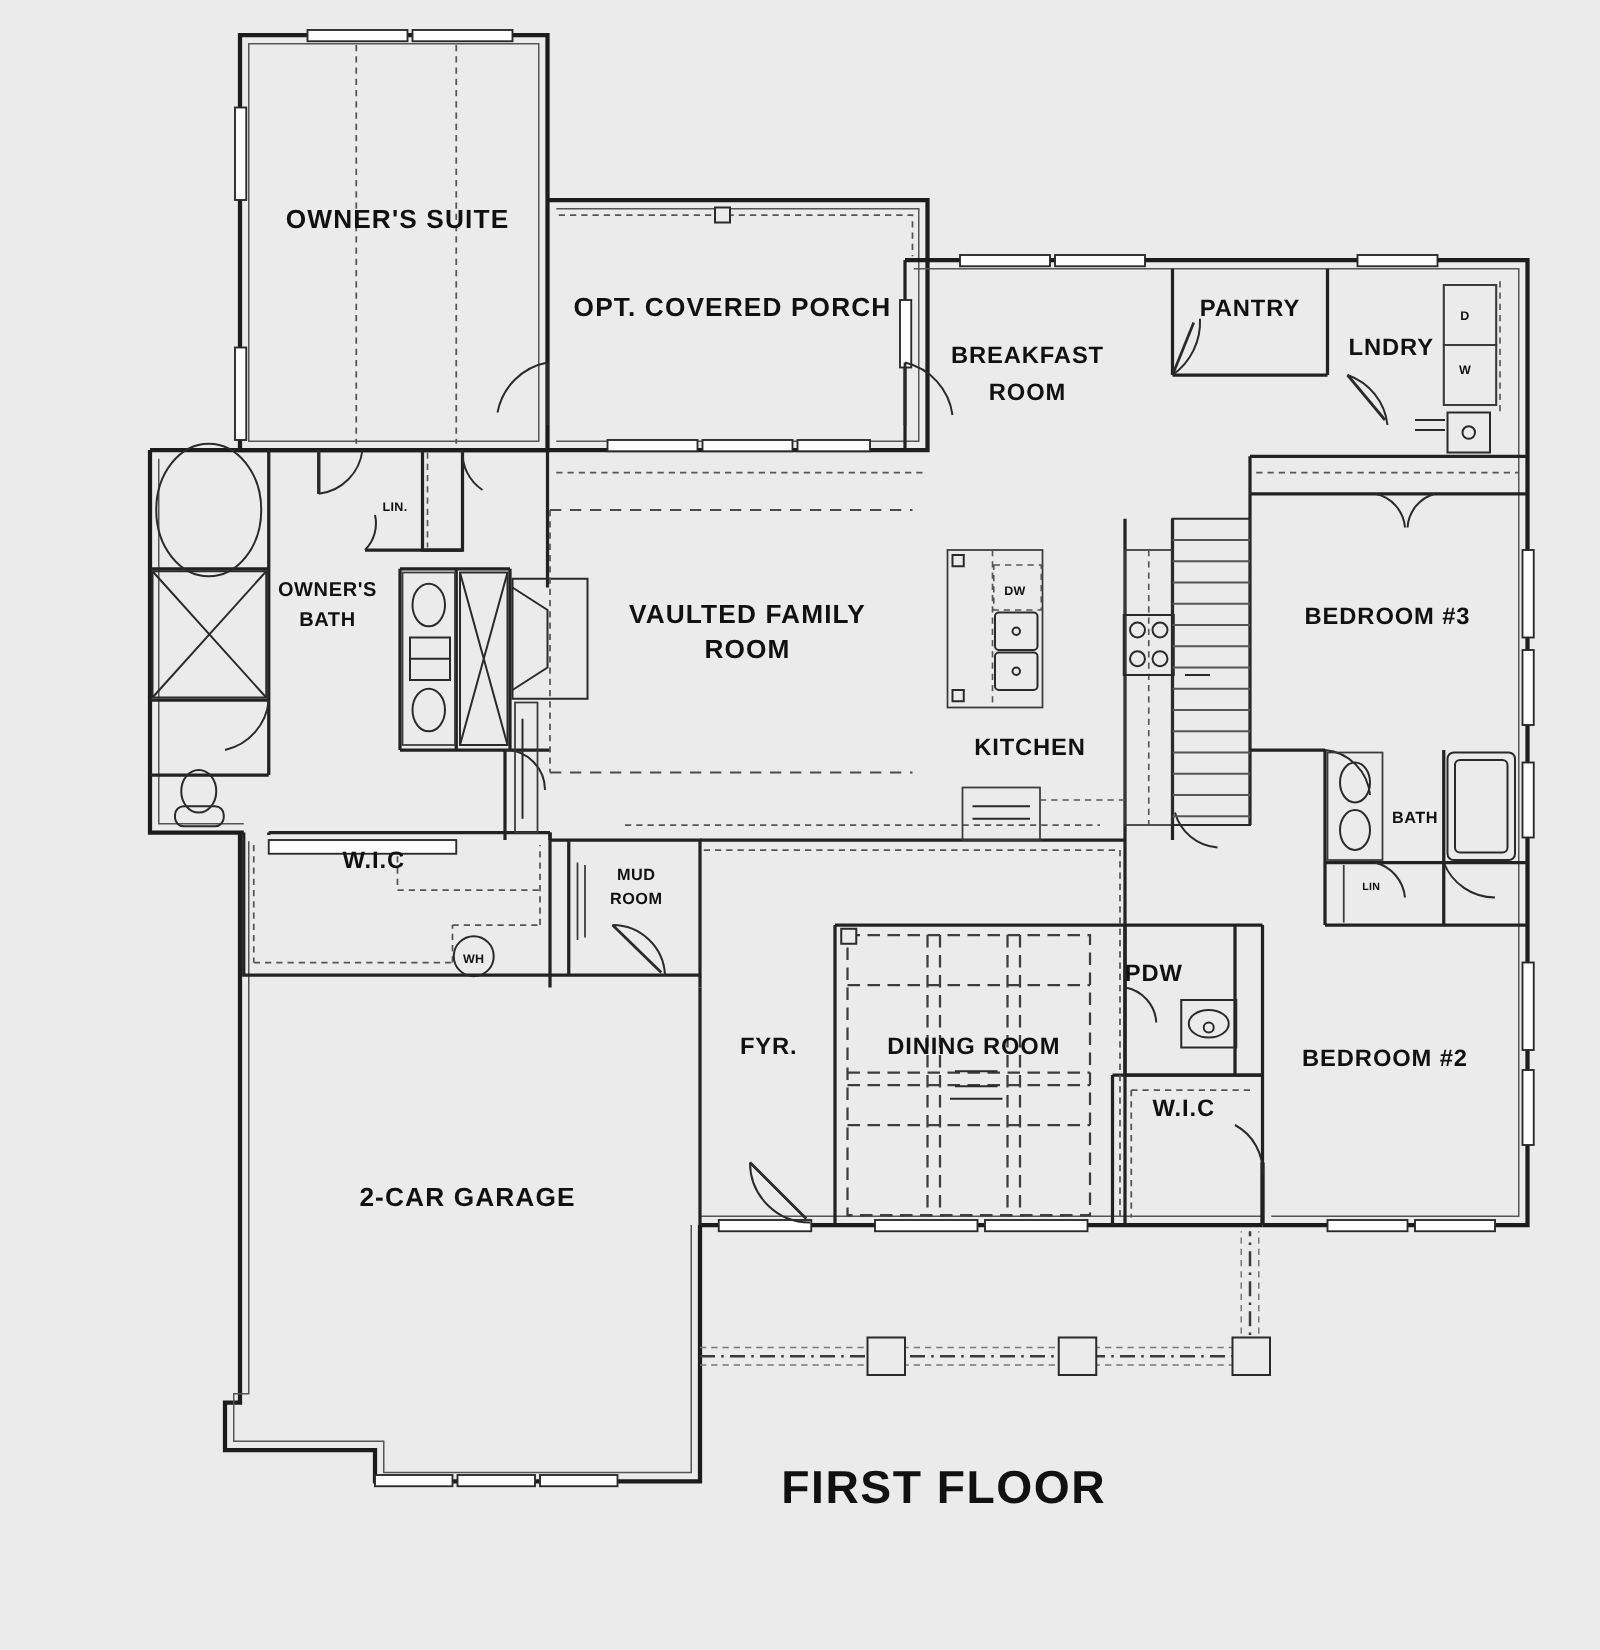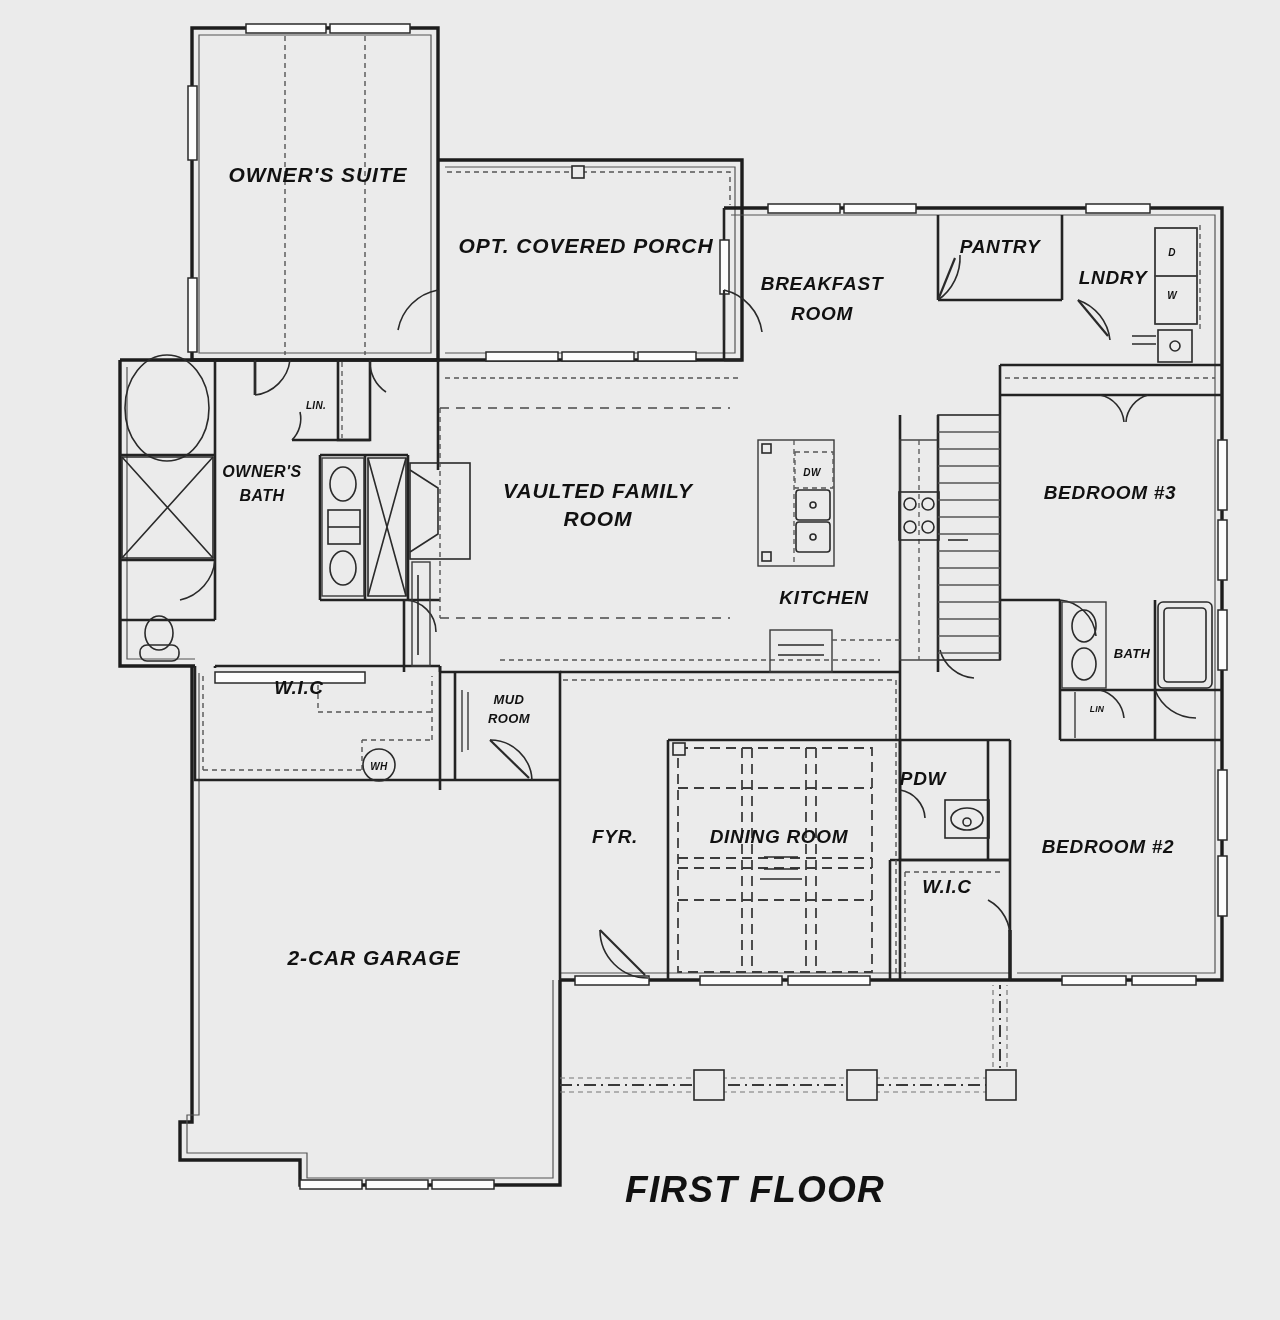--- a/index.html
+++ b/index.html
@@ -12,21 +12,20 @@
     width: 1280px;
     height: 1320px;
     overflow: hidden;
     font-family: "Liberation Sans", sans-serif;
   }
   #plan-root {
     position: relative;
     width: 1280px;
     height: 1320px;
     background: #ebebeb;
-    font-style: italic;
   }
   svg#floorplan {
     position: absolute;
     top: 0; left: 0;
     width: 1280px;
     height: 1320px;
     display: block;
   }
   
   .wall-ext   { fill: none; stroke: #1c1c1c; stroke-width: 3.4; stroke-linejoin: miter; }

